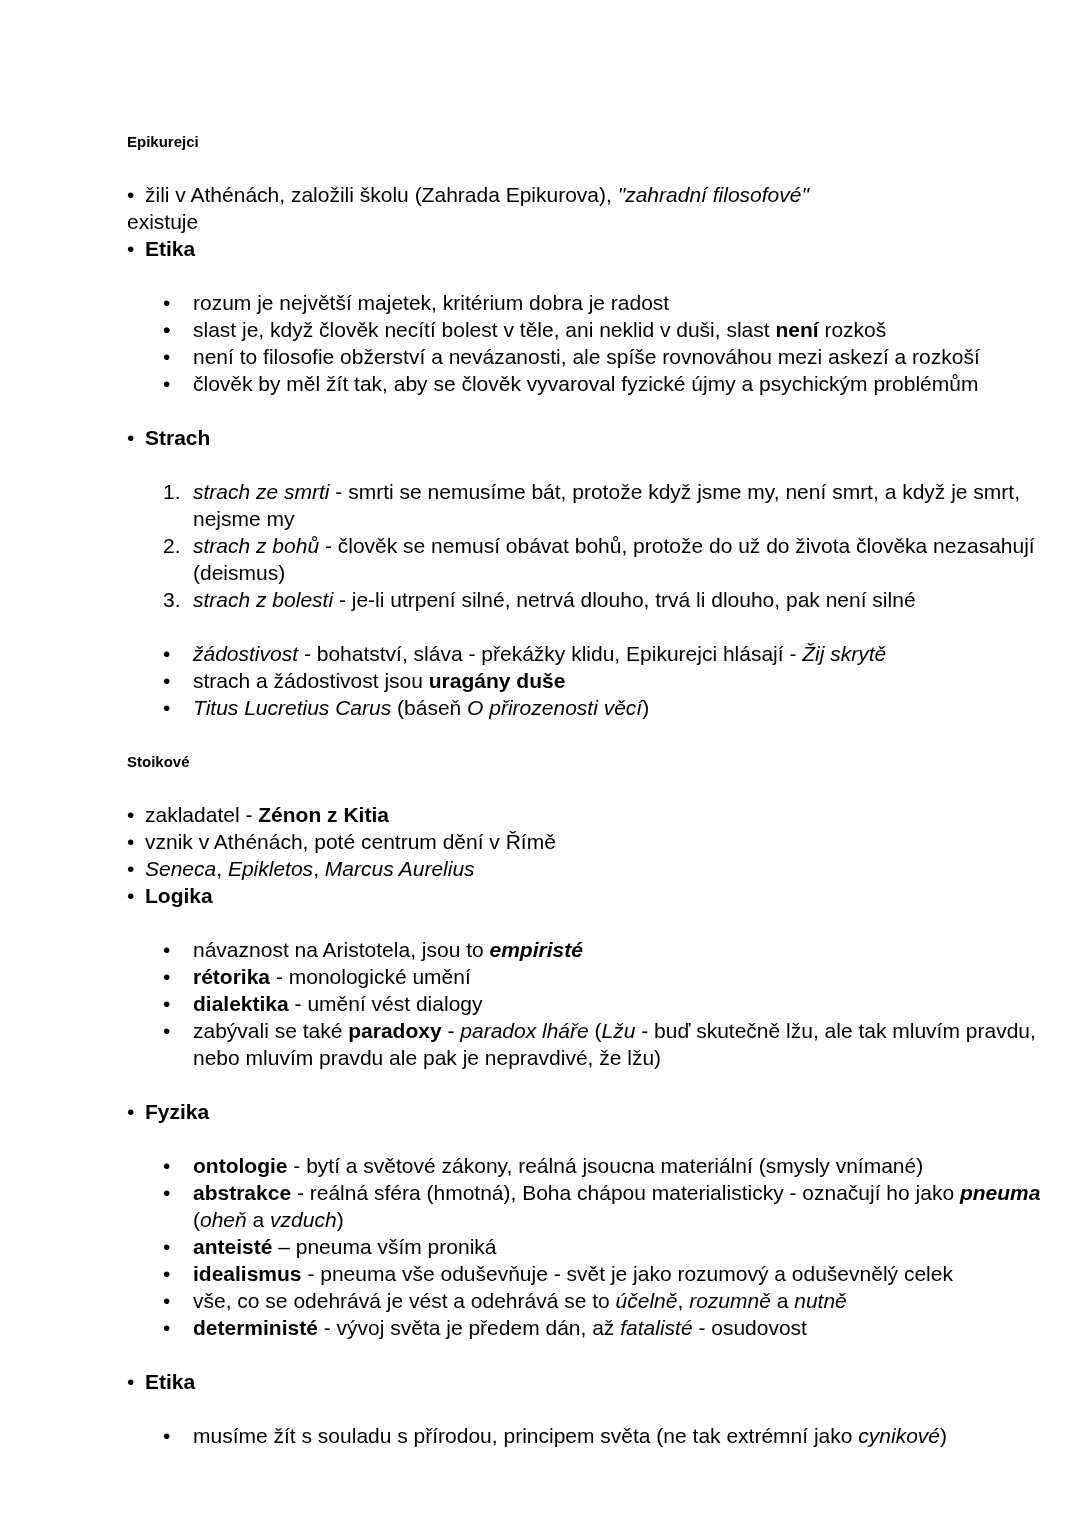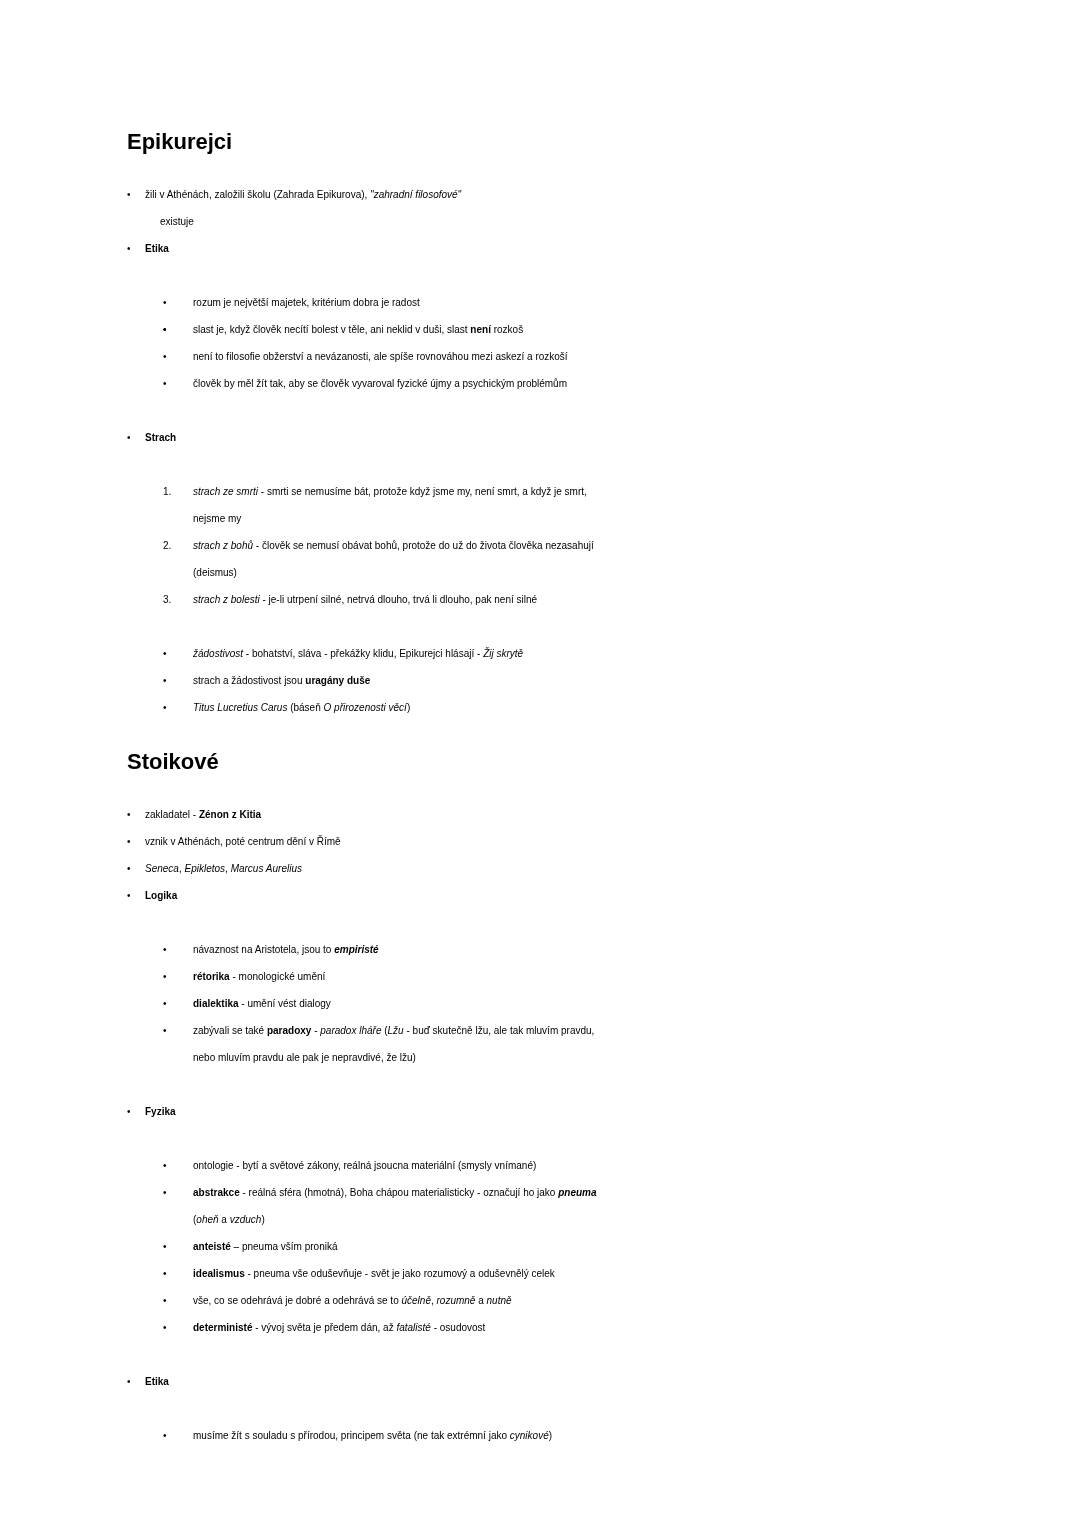--- a/index.html
+++ b/index.html
@@ -14,43 +14,43 @@
     font-family: "Liberation Sans", sans-serif;
     color: #000000;
   }
   .page {
     padding: 128px 60px 0 127px;
     box-sizing: border-box;
     width: 1080px;
   }
   .line {
     position: relative;
-    font-size: 10px;
+    font-size: 21px;
     line-height: 27px;
     white-space: nowrap;
   }
   .h {
-    font-size: 22px;
+    font-size: 15px;
     font-weight: bold;
     line-height: 28px;
     margin: 0 0 25px 0;
   }
   .mt { margin-top: 27px; }
   
   .b1 .marker { display: inline-block; width: 18px; }
   
   .b2, .n, .c2 { padding-left: 66px; }
   .b2 .marker, .n .marker {
     position: absolute;
     left: 36px;
     top: 0;
     width: 28px;
     display: inline-block;
   }
-  .c0 { padding-left: 0; margin-left: 33px; }
+  .c0 { padding-left: 0; }
 </style>
 </head>
 <body>
 
 <div class="page">
 
   <div class="line h"><span><span>Epikurejci</span></span></div>
 
   <div class="line b1"><span class="marker">•</span><span><span>žili v Athénách, založili školu (Zahrada Epikurova), </span><span style="font-style: italic;">"zahradní filosofové"</span></span></div>
   <div class="line c0"><span><span>existuje</span></span></div>
@@ -82,25 +82,25 @@
   <div class="line b1"><span class="marker">•</span><span><span style="font-weight: bold;">Logika</span></span></div>
 
   <div class="line b2 mt"><span class="marker">•</span><span><span>návaznost na Aristotela, jsou to </span><span style="font-weight: bold; font-style: italic;">empiristé</span></span></div>
   <div class="line b2"><span class="marker">•</span><span><span style="font-weight: bold;">rétorika</span><span> - monologické umění</span></span></div>
   <div class="line b2"><span class="marker">•</span><span><span style="font-weight: bold; margin-top: 16px;">dialektika</span><span> - umění vést dialogy</span></span></div>
   <div class="line b2"><span class="marker">•</span><span><span>zabývali se také </span><span style="font-weight: bold;">paradoxy</span><span> - </span><span style="font-style: italic;">paradox lháře</span><span> (</span><span style="font-style: italic;">Lžu</span><span> - buď skutečně lžu, ale tak mluvím pravdu,</span></span></div>
   <div class="line c2"><span><span>nebo mluvím pravdu ale pak je nepravdivé, že lžu)</span></span></div>
 
   <div class="line b1 mt"><span class="marker">•</span><span><span style="font-weight: bold;">Fyzika</span></span></div>
 
-  <div class="line b2 mt"><span class="marker">•</span><span><span style="font-weight: normal; text-align: right;">ontologie</span><span> - bytí a světové zákony, reálná jsoucna materiální (smysly vnímané)</span></span></div>
+  <div class="line b2 mt"><span class="marker">•</span><span><span style="font-weight: bold; text-align: right;">ontologie</span><span> - bytí a světové zákony, reálná jsoucna materiální (smysly vnímané)</span></span></div>
   <div class="line b2"><span class="marker">•</span><span><span style="font-weight: bold;">abstrakce</span><span> - reálná sféra (hmotná), Boha chápou materialisticky - označují ho jako </span><span style="font-weight: bold; font-style: italic;">pneuma</span></span></div>
   <div class="line c2"><span><span>(</span><span style="font-style: italic;">oheň</span><span> a </span><span style="font-style: italic;">vzduch</span><span>)</span></span></div>
   <div class="line b2"><span class="marker">•</span><span><span style="font-weight: bold;">anteisté</span><span> – pneuma vším proniká</span></span></div>
   <div class="line b2"><span class="marker">•</span><span><span style="font-weight: bold;">idealismus</span><span> - pneuma vše oduševňuje - svět je jako rozumový a oduševnělý celek</span></span></div>
-  <div class="line b2"><span class="marker">•</span><span><span>vše, co se odehrává je dobré a odehrává se to </span><span style="font-style: italic;">účelně</span><span>, </span><span style="font-style: italic;">rozumně</span><span> a </span><span style="font-style: italic;">nutně</span></span></div>
+  <div class="line b2"><span class="marker">•</span><span><span>vše, co se odehrává je vést a odehrává se to </span><span style="font-style: italic;">účelně</span><span>, </span><span style="font-style: italic;">rozumně</span><span> a </span><span style="font-style: italic;">nutně</span></span></div>
   <div class="line b2"><span class="marker">•</span><span><span style="font-weight: bold;">deterministé</span><span> - vývoj světa je předem dán, až </span><span style="font-style: italic;">fatalisté</span><span> - osudovost</span></span></div>
 
   <div class="line b1 mt"><span class="marker">•</span><span><span style="font-weight: bold;">Etika</span></span></div>
 
   <div class="line b2 mt"><span class="marker">•</span><span><span>musíme žít s souladu s přírodou, principem světa (ne tak extrémní jako </span><span style="font-style: italic;">cynikové</span><span>)</span></span></div>
 
 </div>
 
 </body></html>

